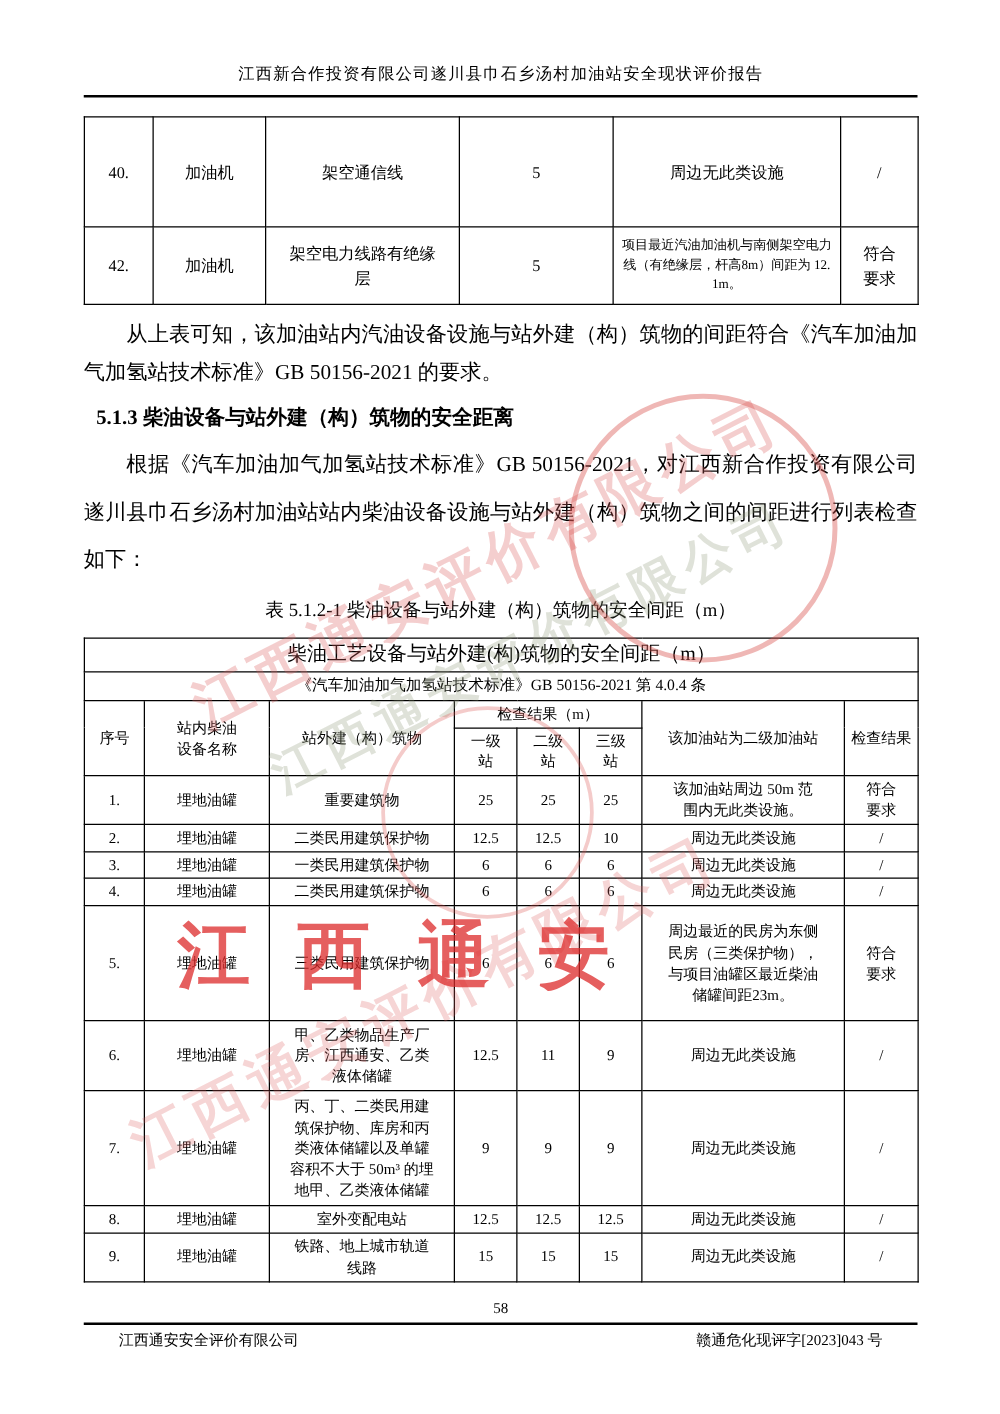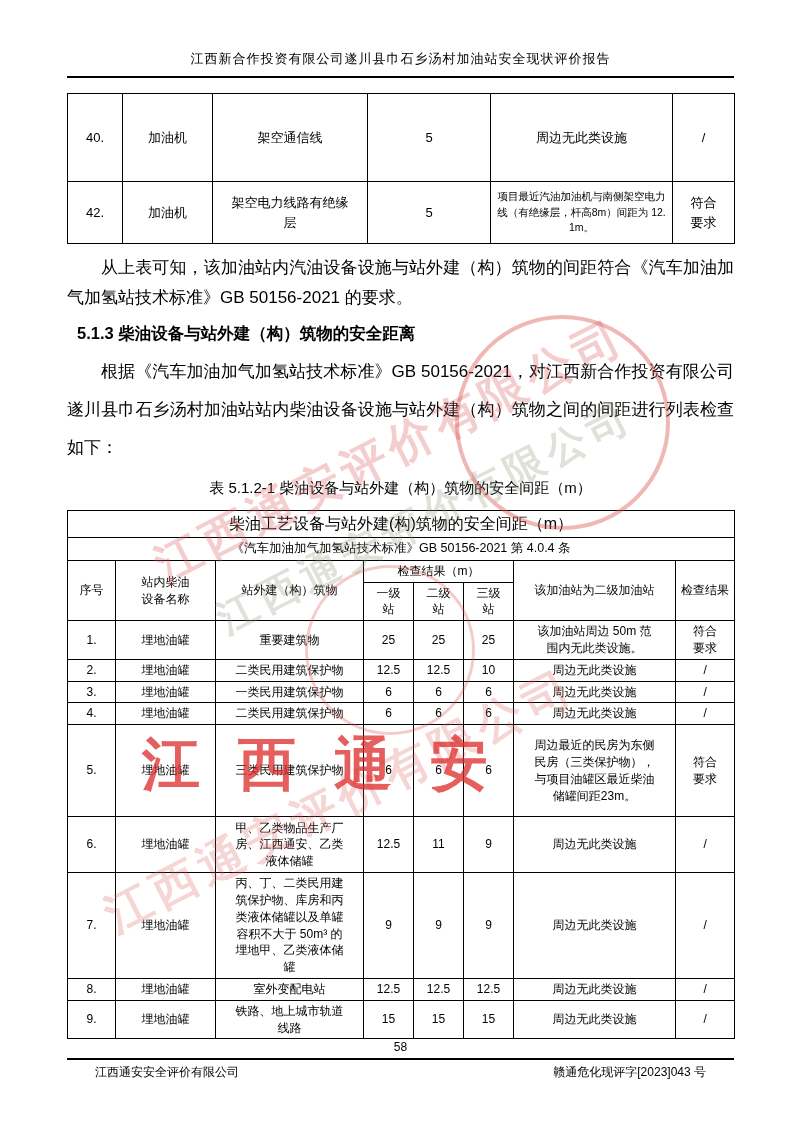--- a/index.html
+++ b/index.html
@@ -1,20 +1,20 @@
 <!DOCTYPE html>
 <html><head>
 <meta charset="utf-8">
 <style>
   * { margin:0; padding:0; box-sizing:border-box; }
   html,body { background:#ffffff; }
   .page {
     position:relative; width:800px; height:1131px; margin:0 auto;
     background:#ffffff; color:#000;
-    font-family:Liberation Sans, sans-serif;
+    font-family:Liberation Serif, serif;
     overflow:hidden;
   }
   .content { position:relative; z-index:1; padding:0 66px 0 67px; }
 
   
   .doc-header { text-align:center; font-size:13px; letter-spacing:1px; padding-top:50px; }
   .header-rule { border-bottom:2px solid #000; margin-top:8px; }
 
   
   table { border-collapse:collapse; width:100%; table-layout:fixed; }

